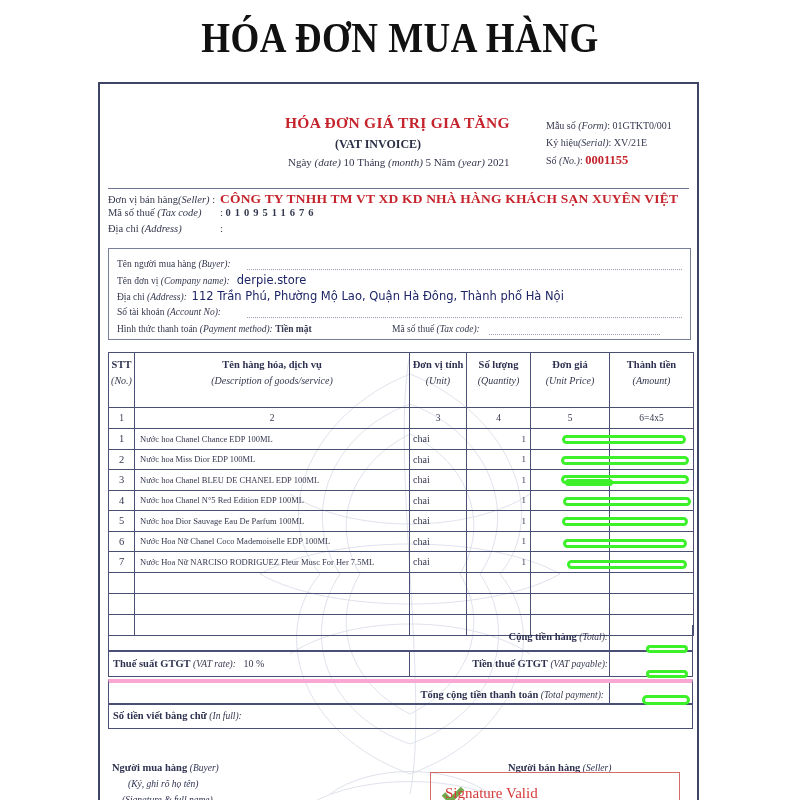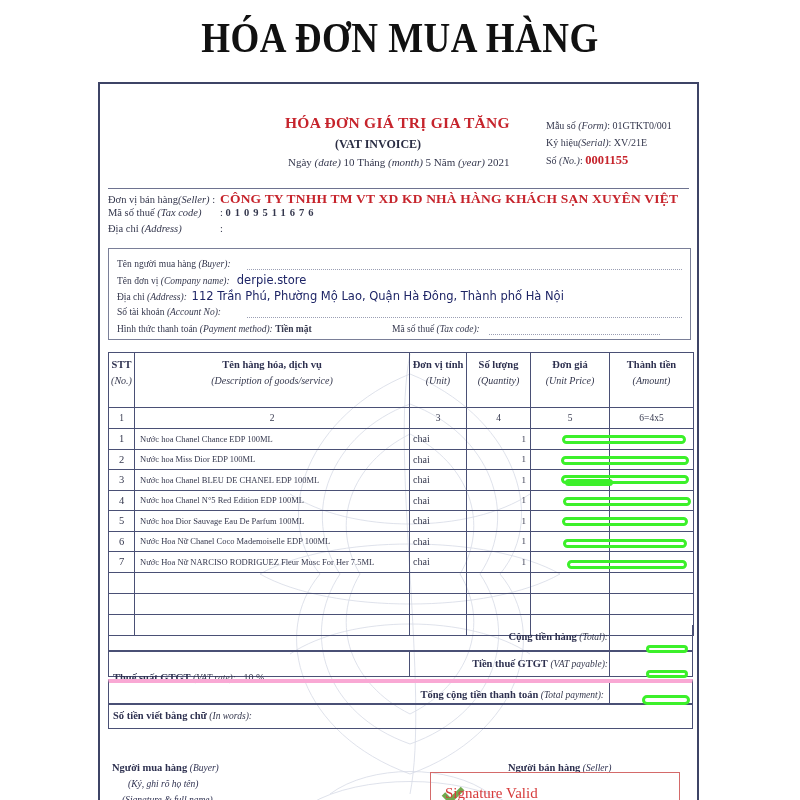--- a/index.html
+++ b/index.html
@@ -290,38 +290,38 @@
     </tbody>
   </table>
 
   <div class="totals" style="top:541px; height:26px;">
     <div class="cell" style="right:84px; top:6px; text-align:right;">
       <span class="bold-lbl">Cộng tiền hàng</span> <span class="it">(Total):</span>
     </div>
     <div class="cell" style="left:500px; width:1px; background:#4a5075;"></div>
   </div>
   <div class="totals" style="top:567px; height:26px; border-top:1px solid #4a5075;">
-    <div class="cell" style="left:4px; top:20px;text-align:center;">
+    <div class="cell" style="left:4px; top:6px;text-align:center;">
       <span class="bold-lbl">Thuế suất GTGT</span> <span class="it">(VAT rate):</span>&nbsp;&nbsp;&nbsp;<span>10 %</span>
     </div>
     <div class="cell" style="left:300px; width:1px; background:#4a5075;"></div>
     <div class="cell" style="right:84px; top:6px; ">
       <span class="bold-lbl">Tiền thuế GTGT</span> <span class="it">(VAT payable):</span>
     </div>
     <div class="cell" style="left:500px; width:1px; background:#4a5075;"></div>
   </div>
   <div class="totals" style="top:595px; height:26px; border-top:4px solid #f9a8d4;">
     <div class="cell" style="right:88px; top:6px; text-align:right;">
       <span class="bold-lbl">Tổng cộng tiền thanh toán</span> <span class="it">(Total payment):</span>
     </div>
     <div class="cell" style="left:500px; width:1px; background:#4a5075;"></div>
   </div>
   <div class="totals" style="top:619px; height:26px; border-top:1px solid #4a5075;">
     <div class="cell" style="left:4px; top:6px;">
-      <span class="bold-lbl">Số tiền viết bằng chữ</span> <span class="it">(In words):</span>
+      <span class="bold-lbl">Số tiền viết bằng chữ</span> <span class="it">(In full):</span>
     </div>
   </div>
 
   <div class="scribble" style="left:462px; top:351px; width:124px;"></div>
   <div class="scribble" style="left:461px; top:372px; width:128px;"></div>
   <div class="scribble" style="left:461px; top:391px; width:128px;"></div>
   <div class="scribble" style="left:465px; top:395px; width:48px; height:7px;"></div>
   <div class="scribble" style="left:463px; top:413px; width:128px;"></div>
   <div class="scribble" style="left:462px; top:433px; width:126px;"></div>
   <div class="scribble" style="left:463px; top:455px; width:124px;"></div>

